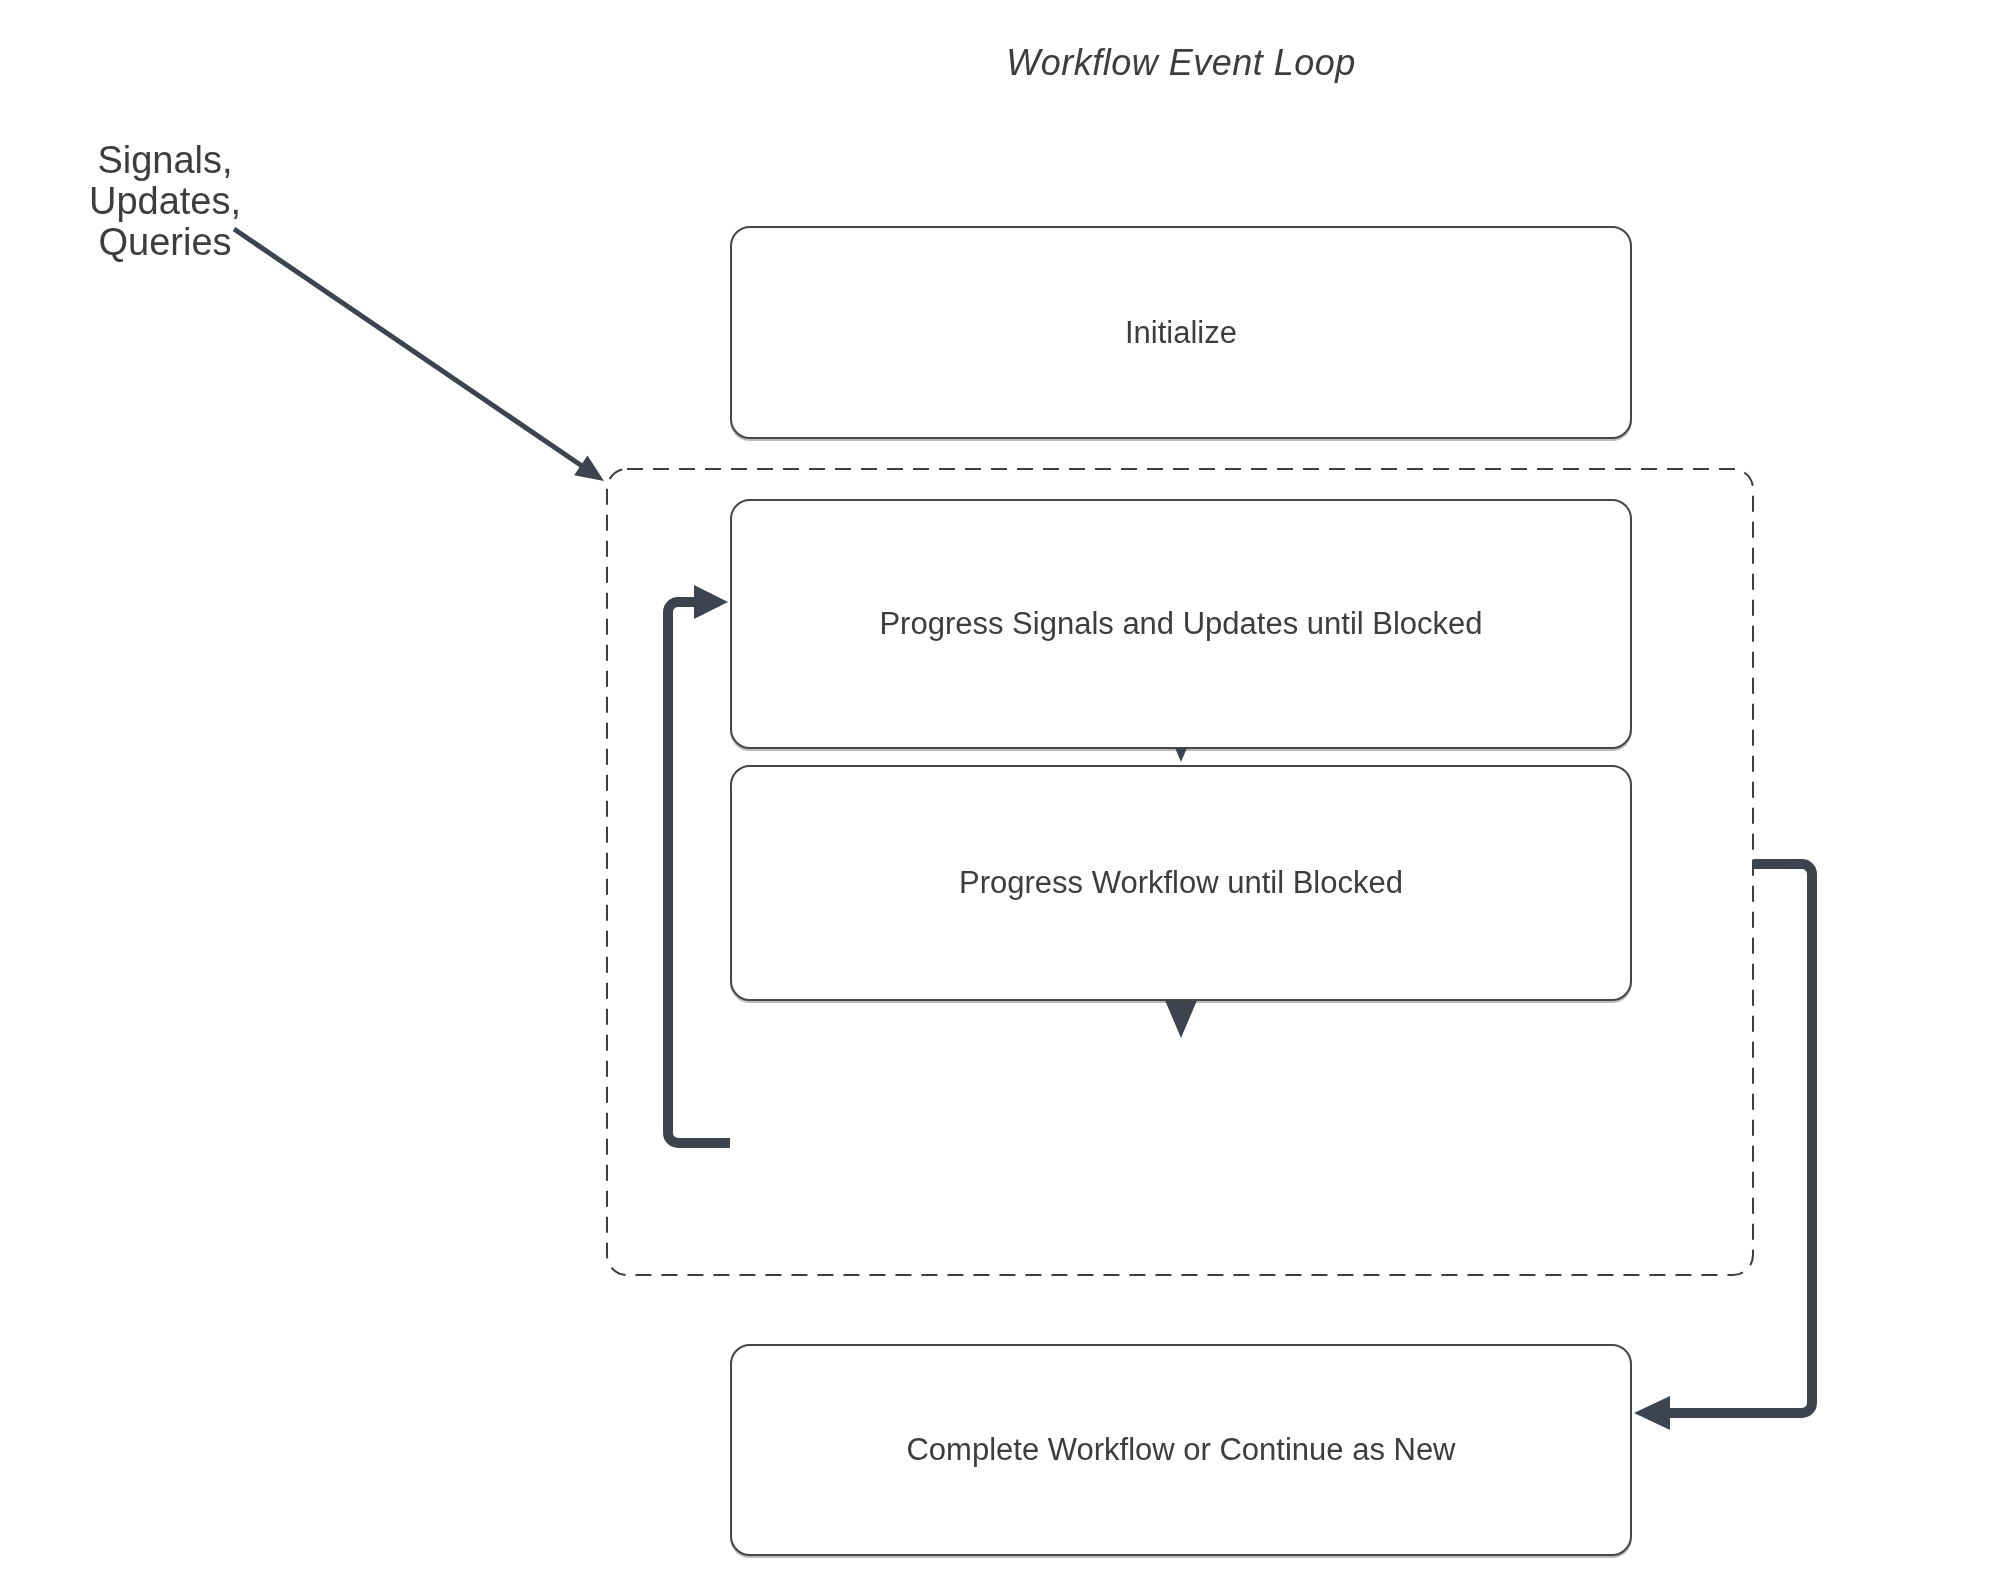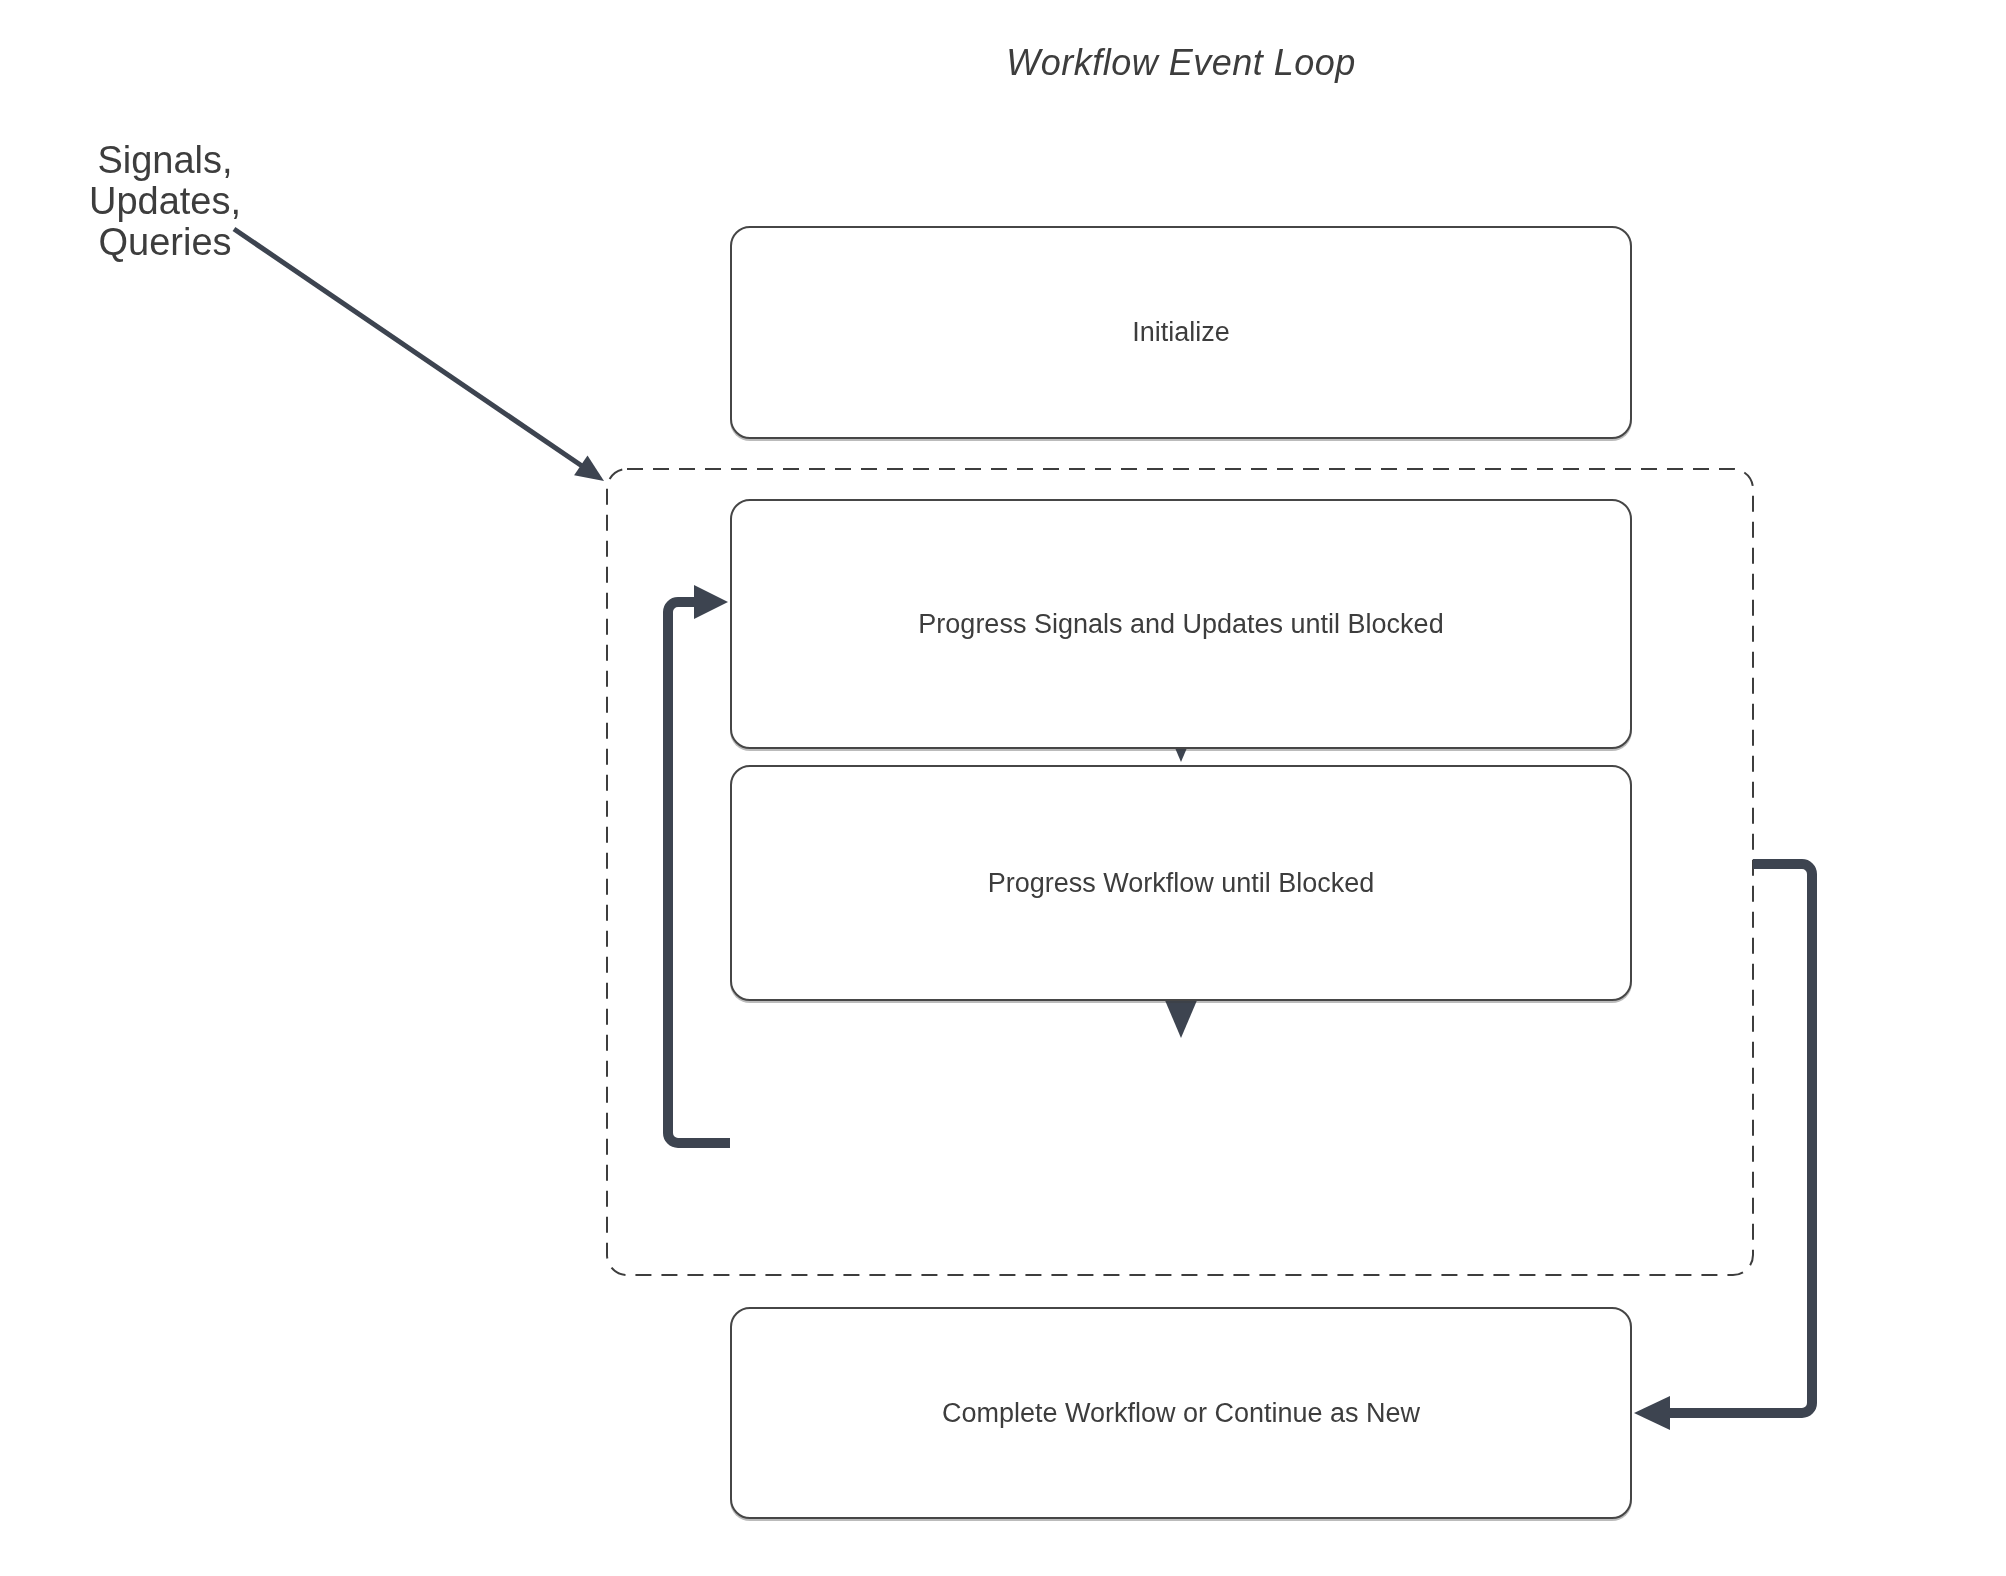--- a/index.html
+++ b/index.html
@@ -44,28 +44,28 @@
     width: 902px;
     box-sizing: border-box;
     background: var(--box-fill, #ffffff);
     border: 2px solid var(--box-border, #464646);
     border-radius: 20px;
     box-shadow: 0 2px 0 rgba(61, 61, 61, 0.35);
     display: flex;
     align-items: center;
     justify-content: center;
     text-align: center;
-    font-size: 27px;
+    font-size: 31px;
     color: var(--text, #3d3d3d);
   }
   .node-initialize { top: 226px; height: 213px; }
   .node-progress-signals { top: 499px; height: 250px; }
   .node-progress-workflow { top: 765px; height: 236px; }
   .node-execute-queries { top: 1039px; height: 208px; }
-  .node-complete { top: 1307px; height: 212px; }
+  .node-complete { top: 1344px; height: 212px; }
 
   .connector-layer {
     position: absolute;
     left: 0;
     top: 0;
     width: 2006px;
     height: 1576px;
     pointer-events: none;
   }
   .thin-edge {

